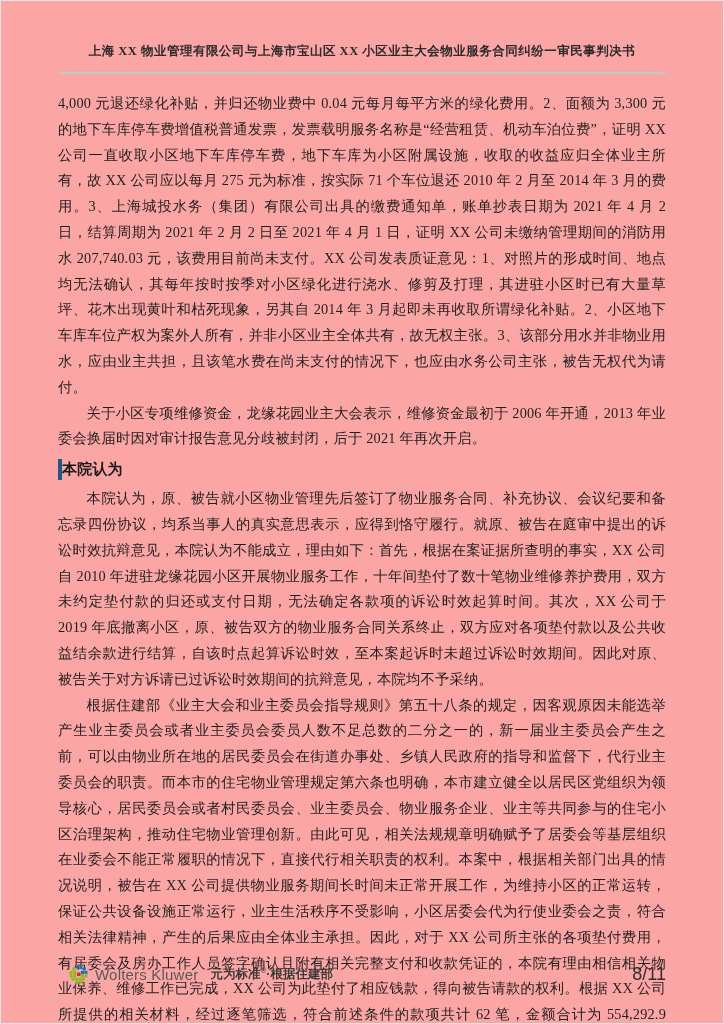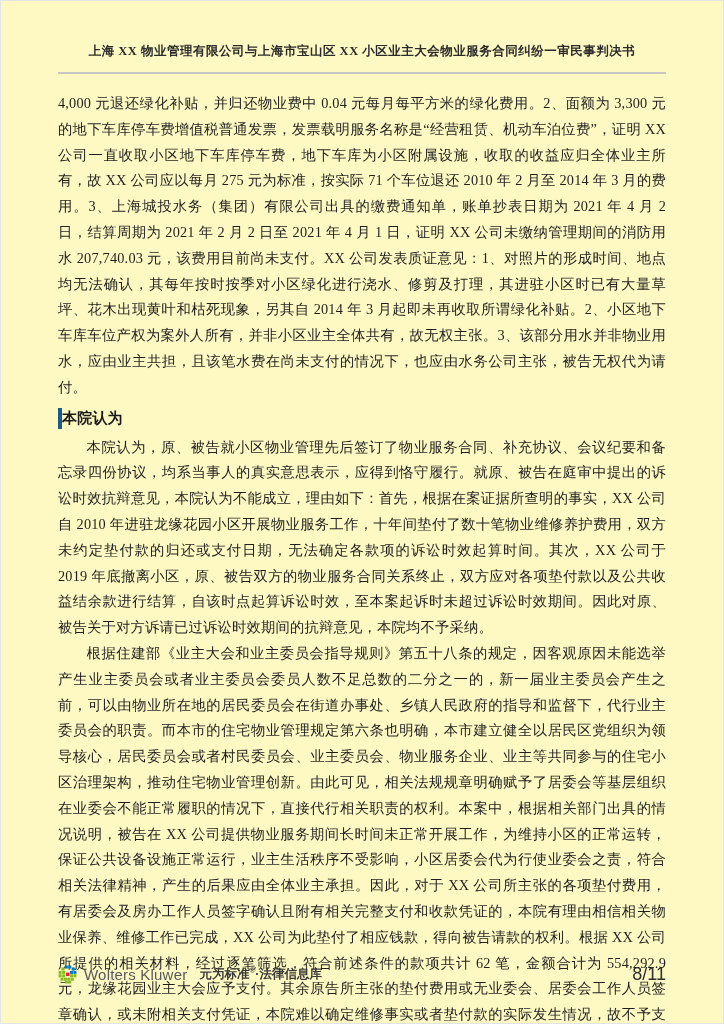--- a/index.html
+++ b/index.html
@@ -2,21 +2,21 @@
 <html><head>
 <meta charset="utf-8">
 <style>
   * { margin: 0; padding: 0; box-sizing: border-box; }
   html, body { background: #f2f2f2; }
   .page {
     position: relative;
     width: 724px;
     height: 1024px;
     margin: 0 auto;
-    background: #fef9c3;
+    background: #fca5a5;
     border: 1px solid #e3e3e3;
     font-family: "Liberation Serif", "DejaVu Serif", serif;
     color: #212121;
     overflow: hidden;
   }
   .doc-header { padding-top: 42px; }
   .doc-title {
     text-align: center;
     font-size: 12.5px;
     font-weight: bold;
@@ -41,21 +41,21 @@
   .section-heading {
     border-left: 4.5px solid #1f5a87;
     font-weight: bold;
     font-size: 15px;
     line-height: 21px;
     margin: 7px 0 6px 0;
     color: #1a1a1a;
   }
   .doc-footer {
     position: absolute;
-    left: 57px;
+    left: 68px;
     right: 57px;
     top: 963px;
     display: flex;
     align-items: center;
     font-family: "Liberation Sans", sans-serif;
   }
   .footer-logo { width: 19px; height: 19px; margin-right: 7px; flex: 0 0 auto; }
   .footer-brand {
     font-size: 15px;
     color: #58595b;
@@ -83,20 +83,21 @@
 
 <div class="page">
 
   <div class="doc-header">
     <div class="doc-title">上海 XX 物业管理有限公司与上海市宝山区 XX 小区业主大会物业服务合同纠纷一审民事判决书</div>
     <div class="header-rule"></div>
   </div>
 
   <div class="content">
     <p>4,000 元退还绿化补贴，并归还物业费中 0.04 元每月每平方米的绿化费用。2、面额为 3,300 元的地下车库停车费增值税普通发票，发票载明服务名称是“经营租赁、机动车泊位费”，证明 XX 公司一直收取小区地下车库停车费，地下车库为小区附属设施，收取的收益应归全体业主所有，故 XX 公司应以每月 275 元为标准，按实际 71 个车位退还 2010 年 2 月至 2014 年 3 月的费用。3、上海城投水务（集团）有限公司出具的缴费通知单，账单抄表日期为 2021 年 4 月 2 日，结算周期为 2021 年 2 月 2 日至 2021 年 4 月 1 日，证明 XX 公司未缴纳管理期间的消防用水 207,740.03 元，该费用目前尚未支付。XX 公司发表质证意见：1、对照片的形成时间、地点均无法确认，其每年按时按季对小区绿化进行浇水、修剪及打理，其进驻小区时已有大量草坪、花木出现黄叶和枯死现象，另其自 2014 年 3 月起即未再收取所谓绿化补贴。2、小区地下车库车位产权为案外人所有，并非小区业主全体共有，故无权主张。3、该部分用水并非物业用水，应由业主共担，且该笔水费在尚未支付的情况下，也应由水务公司主张，被告无权代为请付。</p>
+    <p class="indent">关于小区专项维修资金，龙缘花园业主大会表示，维修资金最初于 2006 年开通，2013 年业委会换届时因对审计报告意见分歧被封闭，后于 2021 年再次开启。</p>
     <div class="section-heading">本院认为</div>
     <p class="indent">本院认为，原、被告就小区物业管理先后签订了物业服务合同、补充协议、会议纪要和备忘录四份协议，均系当事人的真实意思表示，应得到恪守履行。就原、被告在庭审中提出的诉讼时效抗辩意见，本院认为不能成立，理由如下：首先，根据在案证据所查明的事实，XX 公司自 2010 年进驻龙缘花园小区开展物业服务工作，十年间垫付了数十笔物业维修养护费用，双方未约定垫付款的归还或支付日期，无法确定各款项的诉讼时效起算时间。其次，XX 公司于 2019 年底撤离小区，原、被告双方的物业服务合同关系终止，双方应对各项垫付款以及公共收益结余款进行结算，自该时点起算诉讼时效，至本案起诉时未超过诉讼时效期间。因此对原、被告关于对方诉请已过诉讼时效期间的抗辩意见，本院均不予采纳。</p>
     <p class="indent">根据住建部《业主大会和业主委员会指导规则》第五十八条的规定，因客观原因未能选举产生业主委员会或者业主委员会委员人数不足总数的二分之一的，新一届业主委员会产生之前，可以由物业所在地的居民委员会在街道办事处、乡镇人民政府的指导和监督下，代行业主委员会的职责。而本市的住宅物业管理规定第六条也明确，本市建立健全以居民区党组织为领导核心，居民委员会或者村民委员会、业主委员会、物业服务企业、业主等共同参与的住宅小区治理架构，推动住宅物业管理创新。由此可见，相关法规规章明确赋予了居委会等基层组织在业委会不能正常履职的情况下，直接代行相关职责的权利。本案中，根据相关部门出具的情况说明，被告在 XX 公司提供物业服务期间长时间未正常开展工作，为维持小区的正常运转，保证公共设备设施正常运行，业主生活秩序不受影响，小区居委会代为行使业委会之责，符合相关法律精神，产生的后果应由全体业主承担。因此，对于 XX 公司所主张的各项垫付费用，有居委会及房办工作人员签字确认且附有相关完整支付和收款凭证的，本院有理由相信相关物业保养、维修工作已完成，XX 公司为此垫付了相应钱款，得向被告请款的权利。根据 XX 公司所提供的相关材料，经过逐笔筛选，符合前述条件的款项共计 62 笔，金额合计为 554,292.9 元，龙缘花园业主大会应予支付。其余原告所主张的垫付费用或无业委会、居委会工作人员签章确认，或未附相关支付凭证，本院难以确定维修事实或者垫付款的实际发生情况，故不予支持。还应指出的是，XX 公司所主张的电梯维修费用，其中日常保养费用应从物业费中的电梯运行费中支出，而专项维修、大件耗材维修等费用则应从小区专项维修资金中列</p>
   </div>
 
   <div class="doc-footer">
     <svg class="footer-logo" viewBox="0 0 20 20" xmlns="http://www.w3.org/2000/svg" aria-hidden="true">
       <rect x="7.2" y="0.5" width="3.2" height="3.2" fill="#007ac3"></rect>
       <rect x="10.8" y="0.5" width="3.2" height="3.2" fill="#007ac3"></rect>
       <rect x="14.4" y="2.6" width="3.2" height="3.2" fill="#007ac3"></rect>
@@ -111,17 +112,17 @@
       <rect x="16.2" y="9.8" width="3.2" height="3.2" fill="#85bc20"></rect>
       <rect x="2.6" y="13.4" width="3.2" height="3.2" fill="#85bc20"></rect>
       <rect x="6.2" y="13.4" width="3.2" height="3.2" fill="#85bc20"></rect>
       <rect x="9.8" y="13.4" width="3.2" height="3.2" fill="#85bc20"></rect>
       <rect x="13.4" y="13.4" width="3.2" height="3.2" fill="#85bc20"></rect>
       <rect x="7.2" y="16.8" width="3.2" height="2.7" fill="#85bc20"></rect>
       <rect x="10.8" y="16.8" width="3.2" height="2.7" fill="#85bc20"></rect>
       <rect x="8.5" y="8" width="3.6" height="3.6" fill="#e5202e"></rect>
     </svg>
     <span class="footer-brand">Wolters Kluwer</span>
-    <span class="footer-product"><span>元为标准</span><sup>®</sup><span>·法律信息库</span></span>
+    <span class="footer-product"><span>元为标准</span><sup>®</sup><span>·根据住建部</span></span>
     <span class="footer-page">8/11</span>
   </div>
 
 </div>
 
 </body></html>

